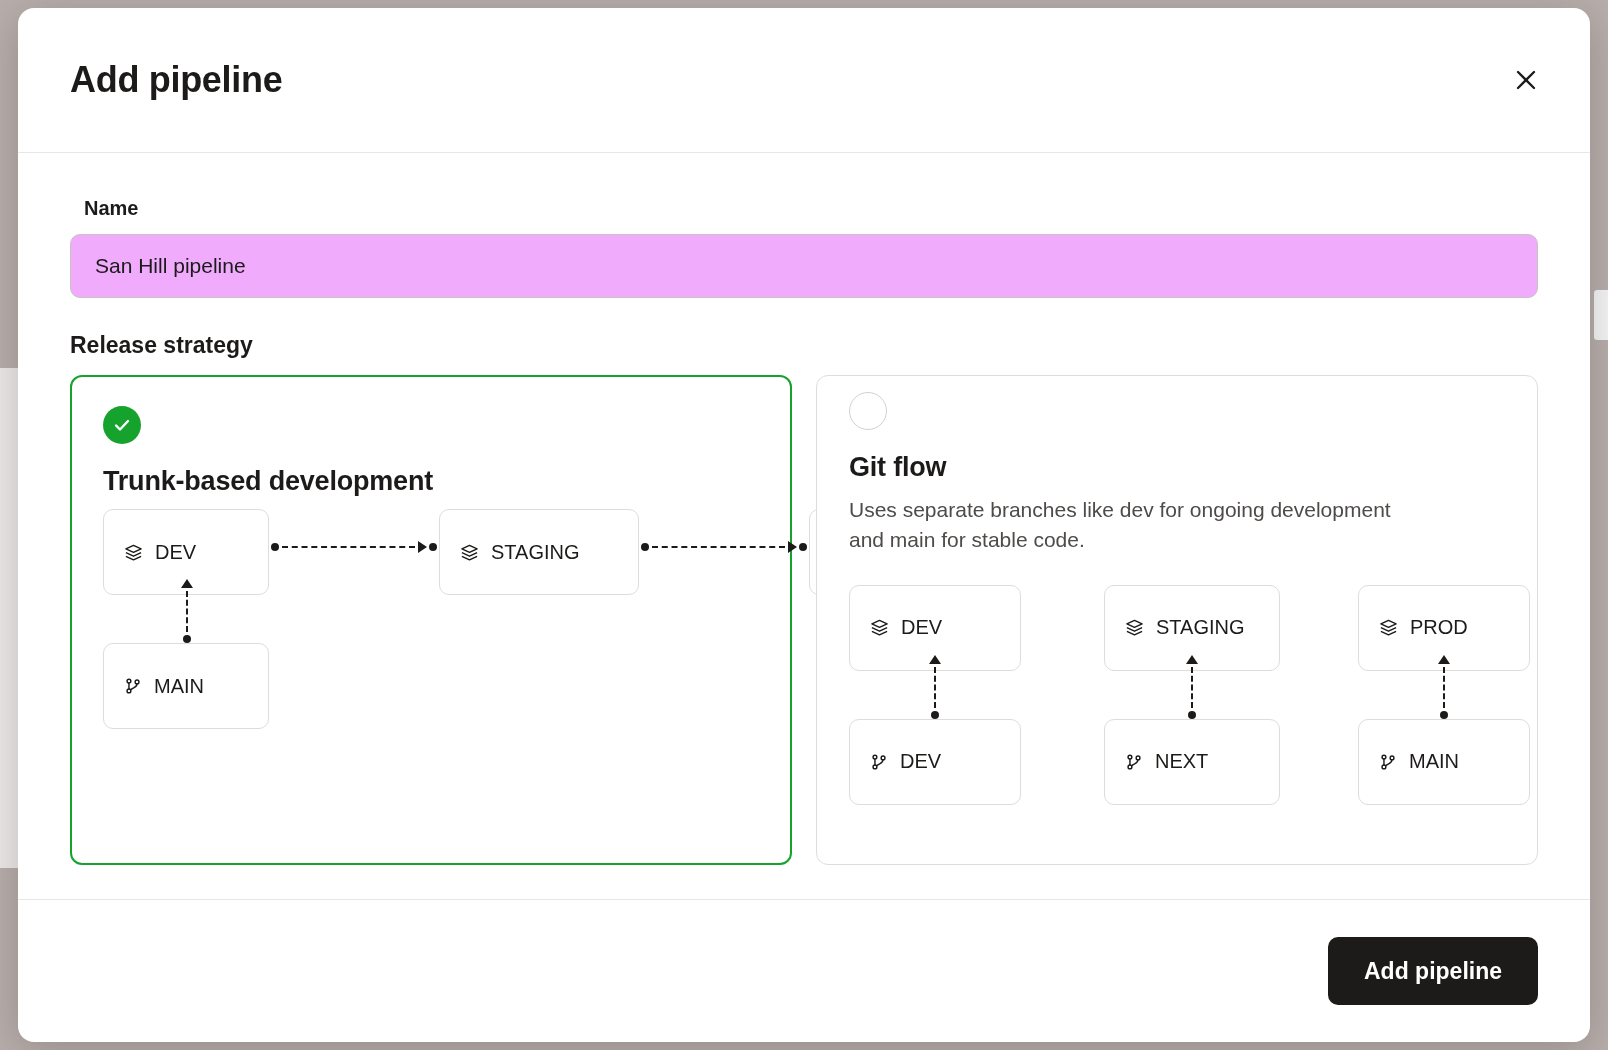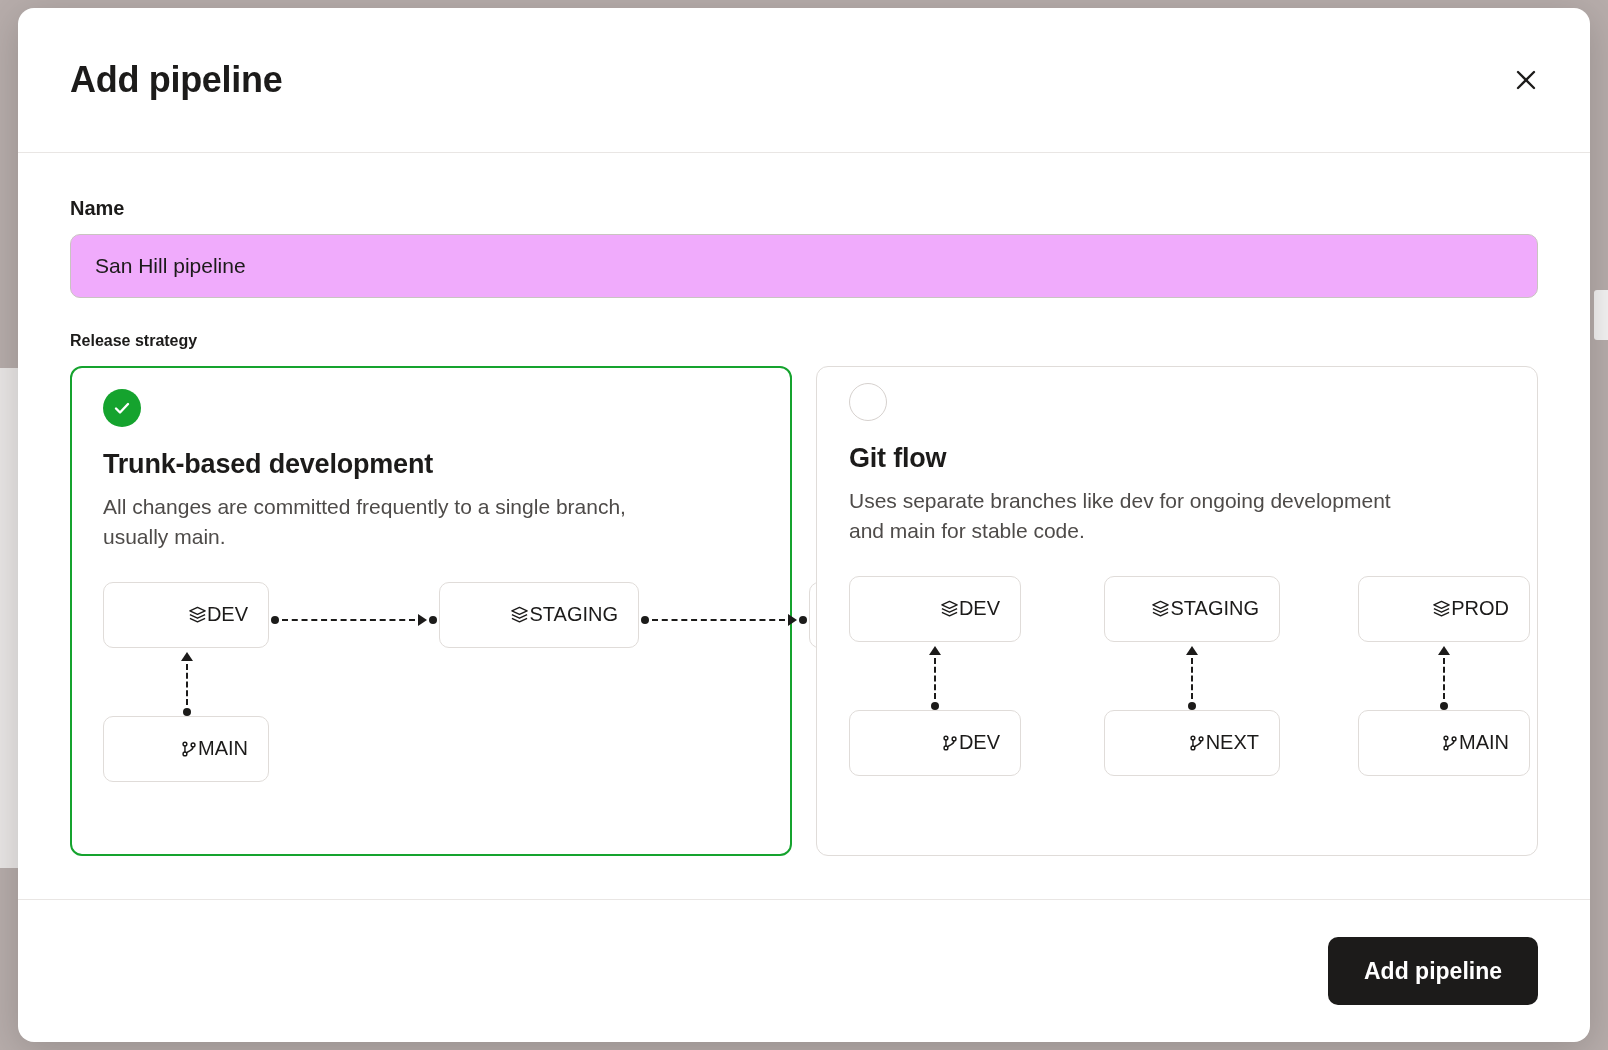--- a/index.html
+++ b/index.html
@@ -88,37 +88,38 @@
     flex: 1;
     padding: 44px 52px 0 52px;
     overflow: hidden;
   }
 
   .field-label {
     font-size: 20px;
     font-weight: bold;
     color: #1c1b1a;
     margin-bottom: 14px;
+    margin-left: 14px;
   }
 
   .name-input {
     width: 100%;
     height: 64px;
     border: 1px solid #c9c4c1;
     border-radius: 10px;
     font-size: 21px;
     font-family: "Liberation Sans", sans-serif;
     color: #1c1b1a;
     padding: 0 24px;
     outline: none;
     background: #f0abfc;
   }
 
   .section-label {
-    font-size: 16px;
+    font-size: 23px;
     font-weight: bold;
     color: #1c1b1a;
     margin: 34px 0 16px 0;
   }
 
   .cards {
     display: flex;
     gap: 24px;
   }
 
@@ -127,21 +128,21 @@
     border: 1px solid #e0dcd9;
     border-radius: 12px;
     padding: 16px 32px 34px 32px;
     min-height: 490px;
     position: relative;
     background: #fff;
     cursor: pointer;
   }
   .card.selected {
     border: 2px solid #15a32e;
-    padding: 21px 31px 33px 31px;
+    padding: 29px 31px 33px 31px;
   }
 
   .radio-check {
     width: 38px;
     height: 38px;
     border-radius: 50%;
     background: #15a32e;
     display: flex;
     align-items: center;
     justify-content: center;
@@ -171,28 +172,28 @@
     margin-bottom: 30px;
   }
 
   
   .diagram {
     position: relative;
     height: 220px;
   }
   .node {
     position: absolute;
-    height: 66px;
+    height: 86px;
     border: 1px solid #e0dcd9;
     border-radius: 10px;
     background: #fff;
     display: flex;
     align-items: center;
-    justify-content: flex-end;
-    gap: 0;
+    justify-content: flex-start;
+    gap: 12px;
     padding: 0 20px;
     font-size: 20px;
     color: #1c1b1a;
     white-space: nowrap;
   }
   .node .glyph { display: flex; align-items: center; }
 
   .h-arrow {
     position: absolute;
     top: 33px;
@@ -290,21 +291,20 @@
 
       <div class="cards">
 
         <div class="card selected">
           <div class="radio-check">
             <svg width="20" height="20" viewBox="0 0 20 20" fill="none" stroke="#ffffff" stroke-width="2.4" stroke-linecap="round" stroke-linejoin="round">
               <polyline points="4,10.5 8,14.5 16,6"></polyline>
             </svg>
           </div>
           <div class="card-title">Trunk-based development</div>
-          <div class="card-desc">All changes are committed frequently to a single branch, usually main.</div>
 
           <div class="diagram">
 
             <div class="node" style="left:0px; top:0px; width:166px;">
               <span class="glyph">
                 <svg width="19" height="19" viewBox="0 0 20 20" fill="none" stroke="#1c1b1a" stroke-width="1.5" stroke-linejoin="round">
                   <polygon points="10,2.5 18,6.2 10,9.9 2,6.2"></polygon>
                   <polyline points="2,10.2 10,13.9 18,10.2"></polyline>
                   <polyline points="2,14 10,17.7 18,14"></polyline>
                 </svg>

